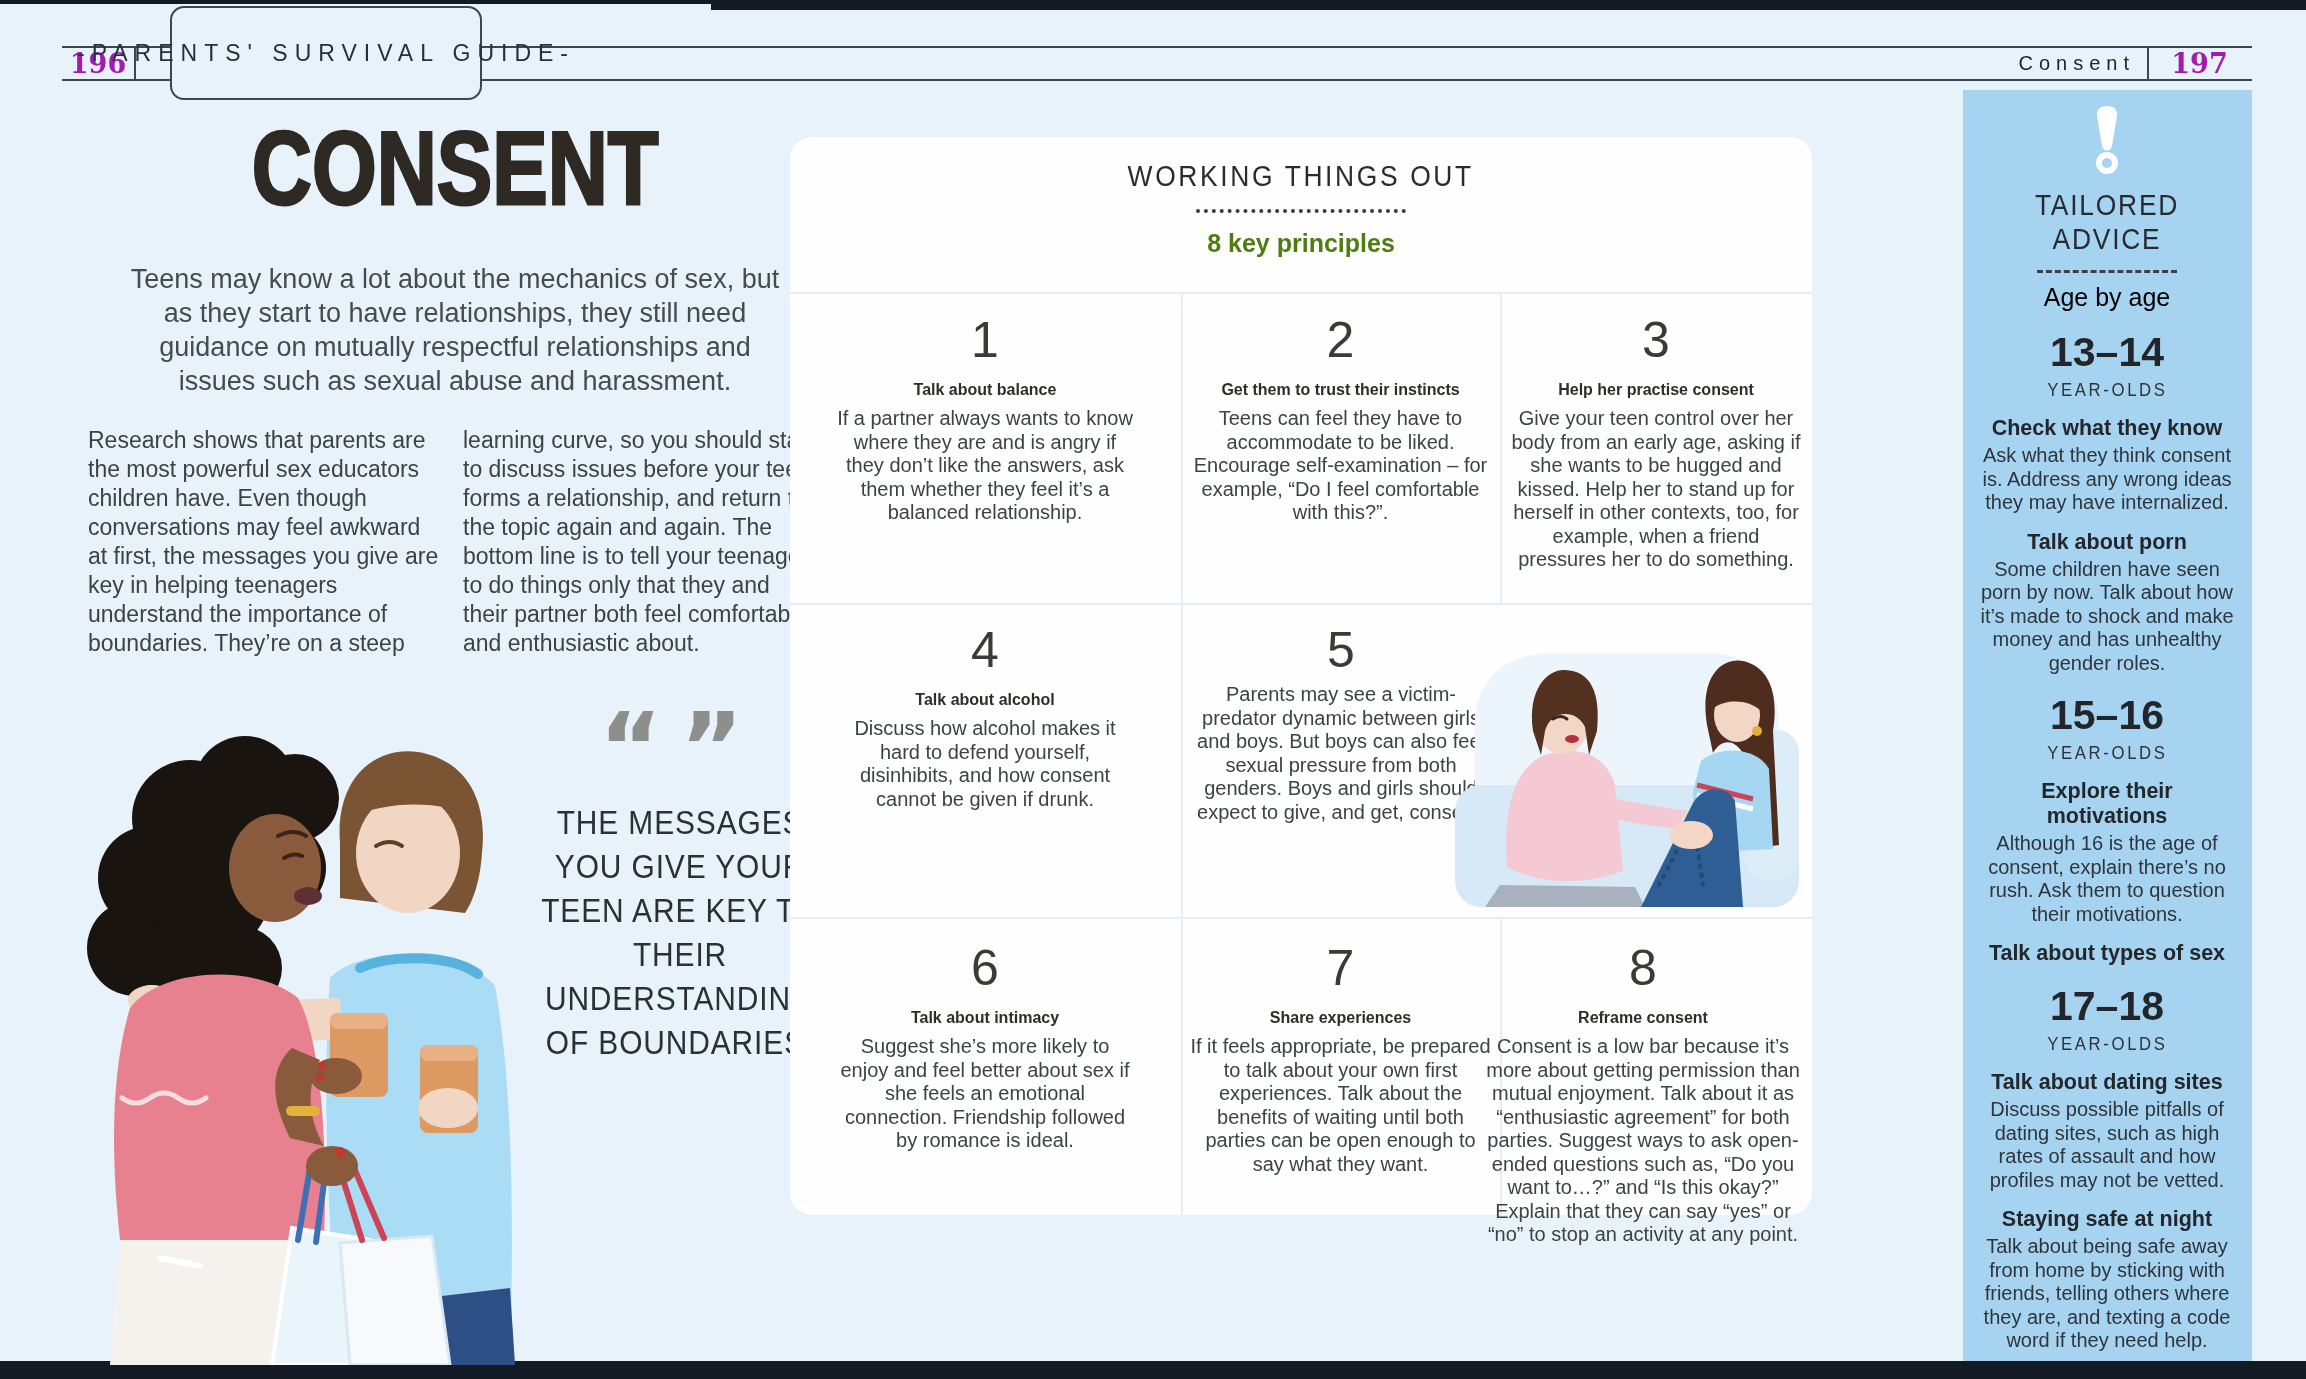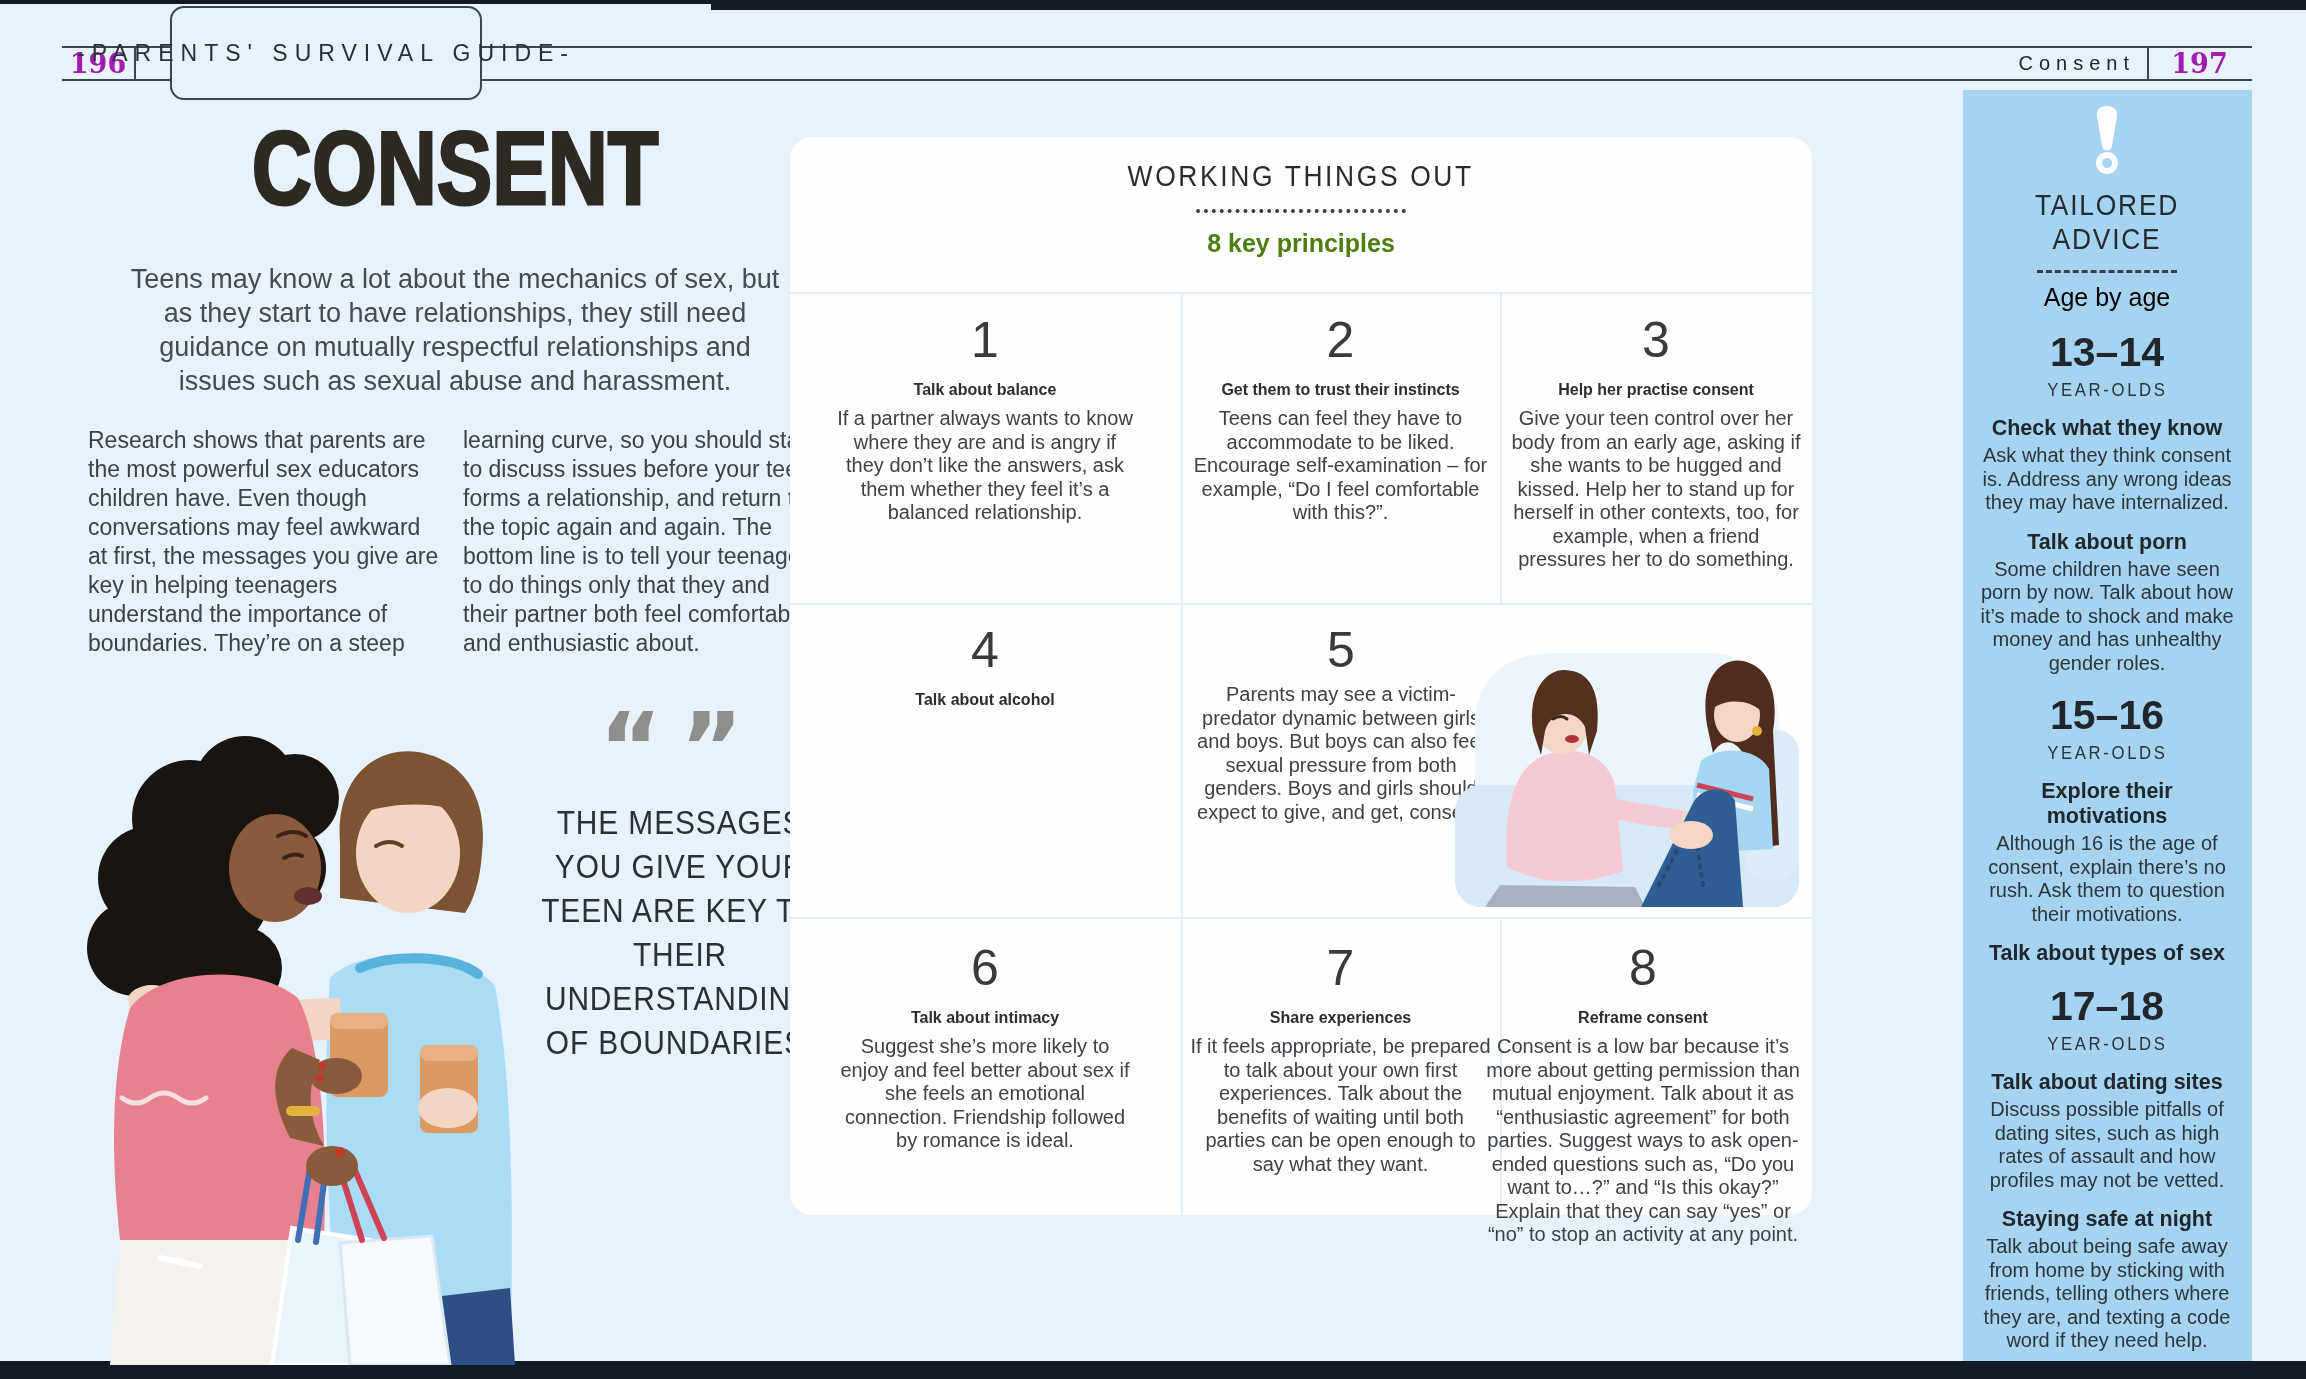--- a/index.html
+++ b/index.html
@@ -181,20 +181,21 @@
     </div>
     <div class="cell" style="left:716px;top:178px;width:300px;">
       <div class="num">3</div>
       <div class="h">Help her practise consent</div>
       <div class="b">Give your teen control over her body from an early age, asking if she wants to be hugged and kissed. Help her to stand up for herself in other contexts, too, for example, when a friend pressures her to do something.</div>
     </div>
 
     <div class="cell" style="left:45px;top:488px;width:300px;">
       <div class="num">4</div>
       <div class="h">Talk about alcohol</div>
+      <div class="b">Discuss how alcohol makes it hard to defend yourself, disinhibits, and how consent cannot be given if drunk.</div>
     </div>
     <div class="cell" style="left:405px;top:488px;width:292px;">
       <div class="num">5</div>
       <div class="b">Parents may see a victim-predator dynamic between girls and boys. But boys can also feel sexual pressure from both genders. Boys and girls should expect to give, and get, consent.</div>
     </div>
 
     <svg class="abs" style="left:655px;top:498px;" width="362" height="272" viewBox="0 0 362 272">
       <path d="M30,272 L30,80 Q40,18 110,18 L260,18 Q330,18 334,85 L334,272 Z" fill="#ecf5fb"></path>
       <rect x="10" y="150" width="344" height="122" rx="26" fill="#d7e9f6"></rect>
       <rect x="300" y="95" width="54" height="150" rx="22" fill="#dcedf8"></rect>

